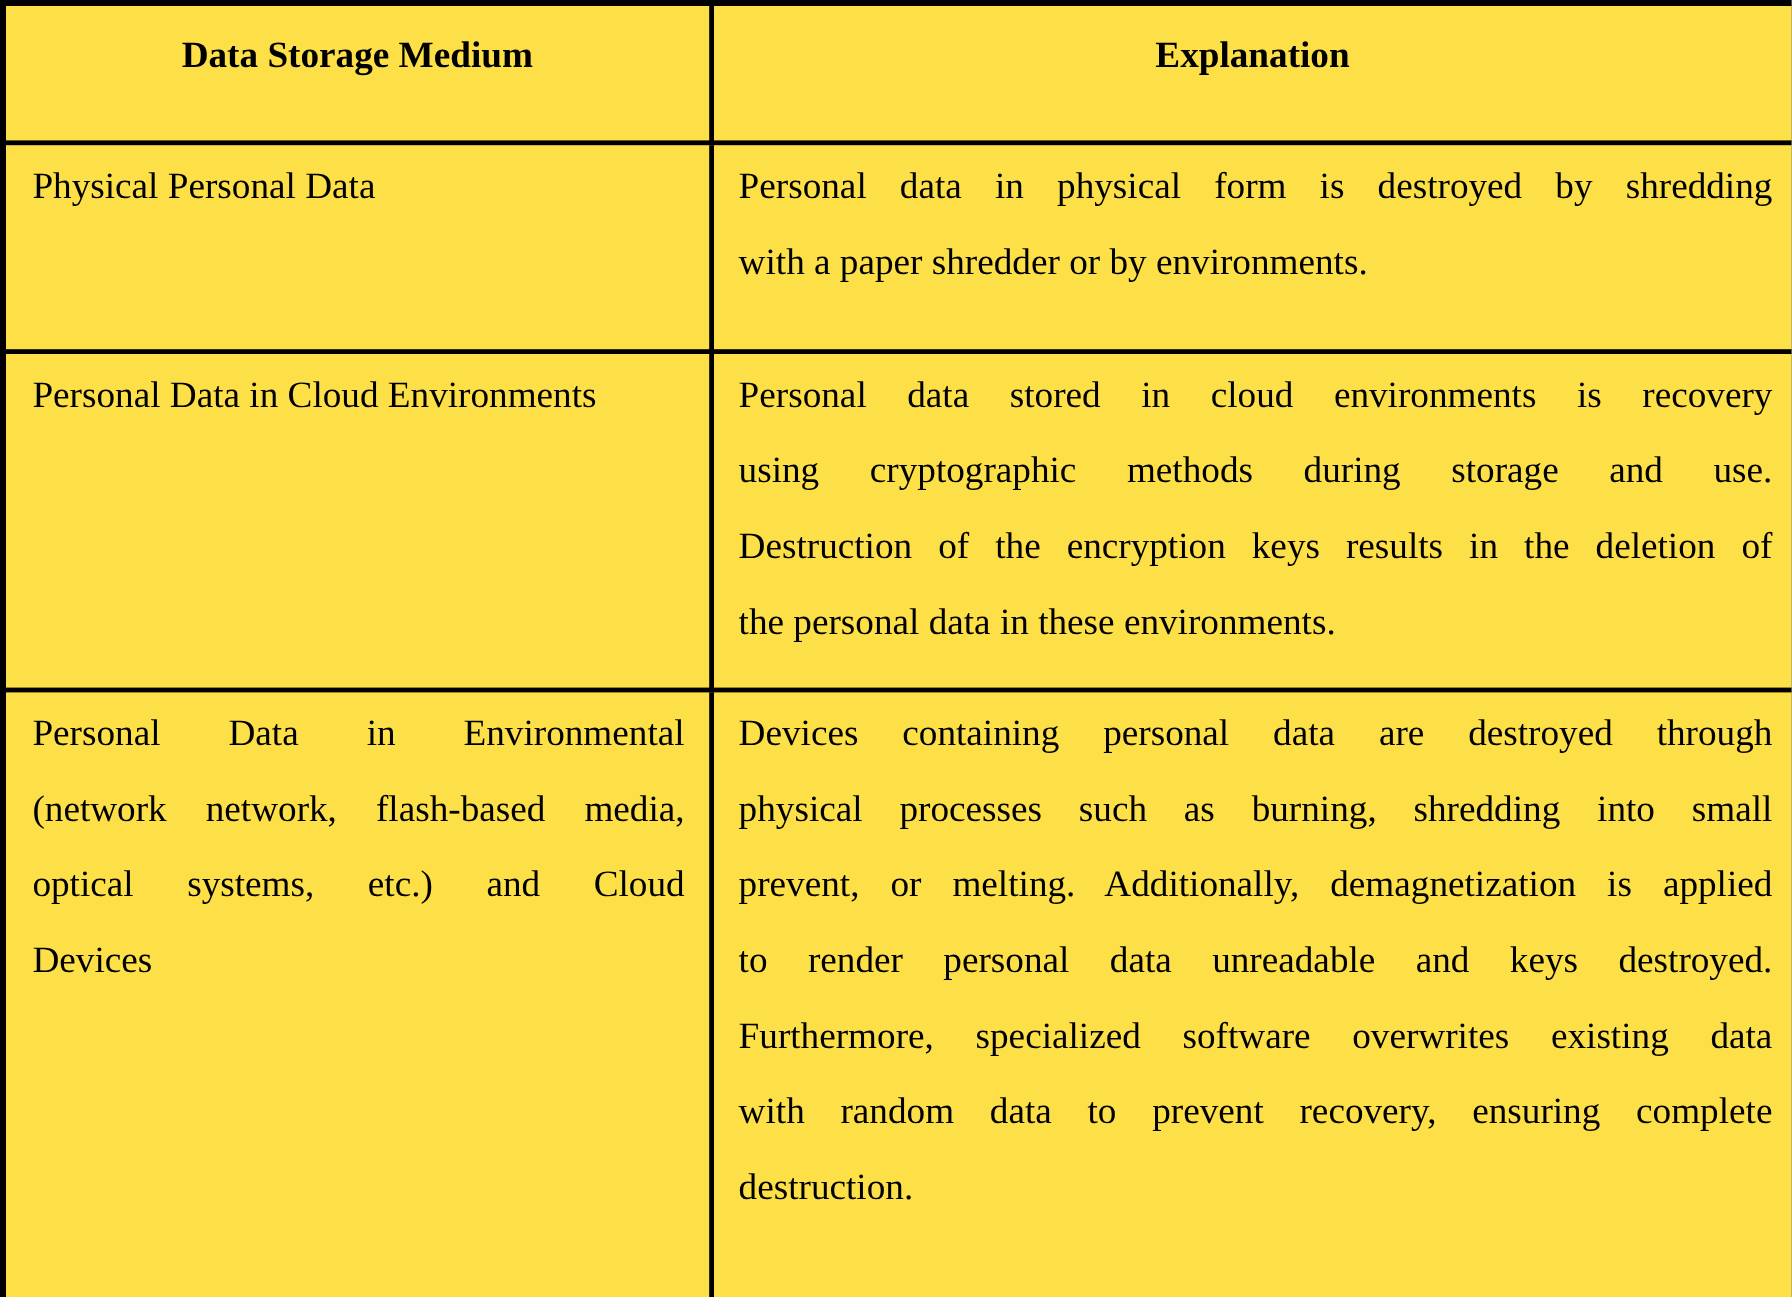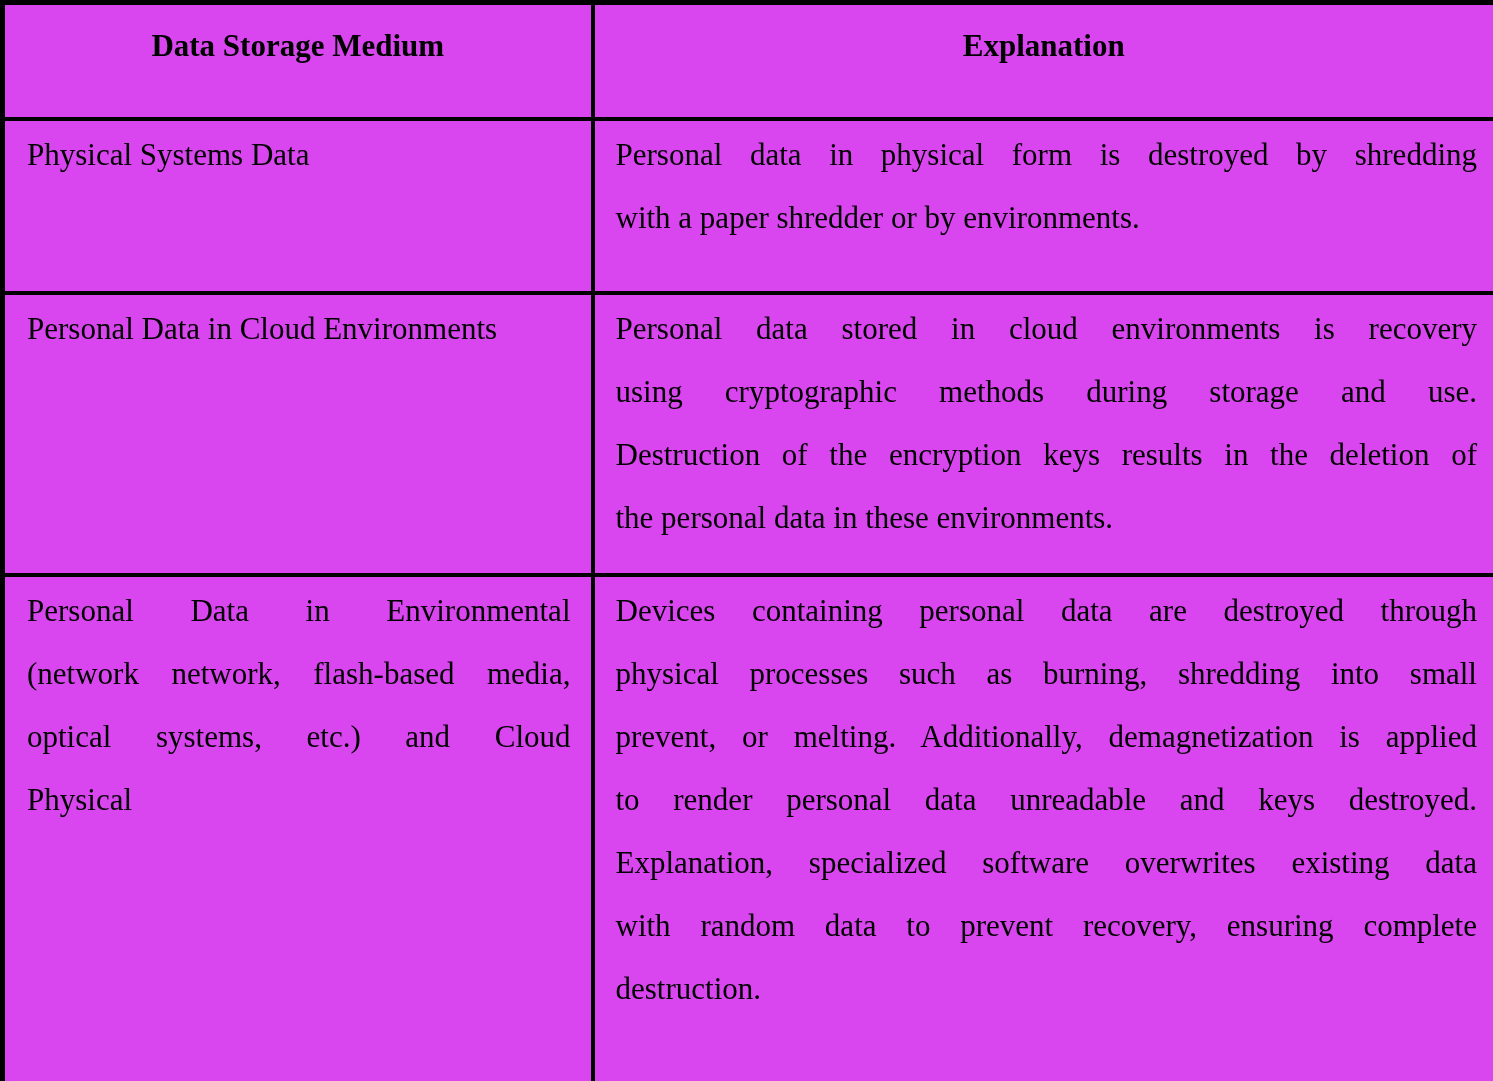--- a/index.html
+++ b/index.html
@@ -17,21 +17,21 @@
     font-family: "Liberation Serif", "DejaVu Serif", serif;
     font-size: 31px;
     color: #000000;
     background: #ffffff;
   }
   table.doc-table col.col-medium { width: 590px; }
   table.doc-table col.col-explanation { width: 903px; }
   th, td {
     border: 4px solid #000000;
     vertical-align: top;
-    background: #d946ef;
+    background: #fde047;
   }
   table.doc-table { border: 5px solid #000000; }
   th {
     font-weight: bold;
     text-align: center;
     padding: 9px 10px 0 10px;
     line-height: 63px;
     height: 116px;
     box-sizing: border-box;
   }
@@ -65,21 +65,21 @@
   </colgroup>
   <thead>
     <tr>
       <th>Data Storage Medium</th>
       <th>Explanation</th>
     </tr>
   </thead>
   <tbody>
     <tr class="row-1">
       <td class="cell-medium">
-          <div class="tline">Physical Systems Data</div>
+          <div class="tline">Physical Personal Data</div>
         </td>
       <td class="cell-explanation">
           <div class="tline">Personal data in physical form is destroyed by shredding</div>
           <div class="tline">with a paper shredder or by environments.</div>
         </td>
     </tr>
     <tr class="row-2">
       <td class="cell-medium">
           <div class="tline">Personal Data in Cloud Environments</div>
         </td>
@@ -88,26 +88,26 @@
           <div class="tline">using cryptographic methods during storage and use.</div>
           <div class="tline">Destruction of the encryption keys results in the deletion of</div>
           <div class="tline">the personal data in these environments.</div>
         </td>
     </tr>
     <tr class="row-3">
       <td class="cell-medium">
           <div class="tline">Personal Data in Environmental</div>
           <div class="tline">(network network, flash-based media,</div>
           <div class="tline">optical systems, etc.) and Cloud</div>
-          <div class="tline">Physical</div>
+          <div class="tline">Devices</div>
         </td>
       <td class="cell-explanation">
           <div class="tline">Devices containing personal data are destroyed through</div>
           <div class="tline">physical processes such as burning, shredding into small</div>
           <div class="tline">prevent, or melting. Additionally, demagnetization is applied</div>
           <div class="tline">to render personal data unreadable and keys destroyed.</div>
-          <div class="tline">Explanation, specialized software overwrites existing data</div>
+          <div class="tline">Furthermore, specialized software overwrites existing data</div>
           <div class="tline">with random data to prevent recovery, ensuring complete</div>
           <div class="tline">destruction.</div>
         </td>
     </tr>
   </tbody>
 </table>
 
 </body></html>

